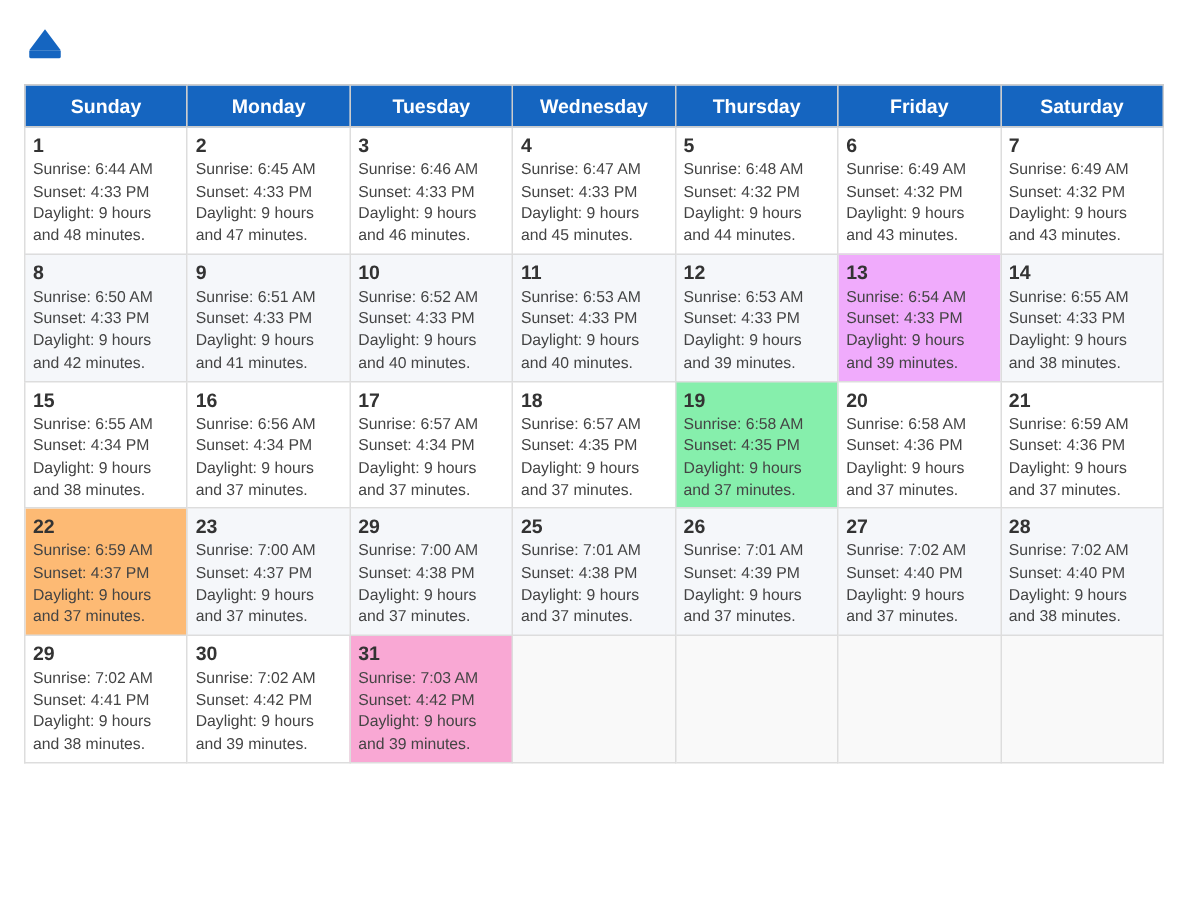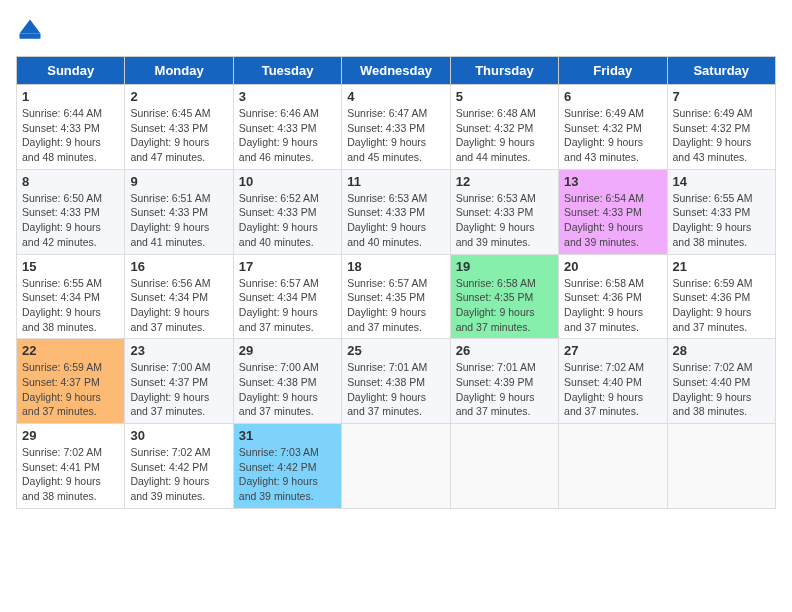--- a/index.html
+++ b/index.html
@@ -363,21 +363,21 @@
         </div>
       </td>
         <td style="background: rgb(255, 255, 255);">
         <span class="day-num">30</span>
         <div class="day-detail">
           Sunrise: 7:02 AM<br>
           Sunset: 4:42 PM<br>
           Daylight: 9 hours and 39 minutes.
         </div>
       </td>
-        <td style="background: #7dd3fc; margin-top: 36px;">
+        <td style="background: #f9a8d4; margin-top: 36px;">
         <span class="day-num">31</span>
         <div class="day-detail">
           Sunrise: 7:03 AM<br>
           Sunset: 4:42 PM<br>
           Daylight: 9 hours and 39 minutes.
         </div>
       </td>
         <td class="empty-cell" style="background: rgb(249, 249, 249);"></td>
         <td class="empty-cell" style="background: rgb(249, 249, 249);"></td>
         <td class="empty-cell" style="background: rgb(249, 249, 249);"></td>

